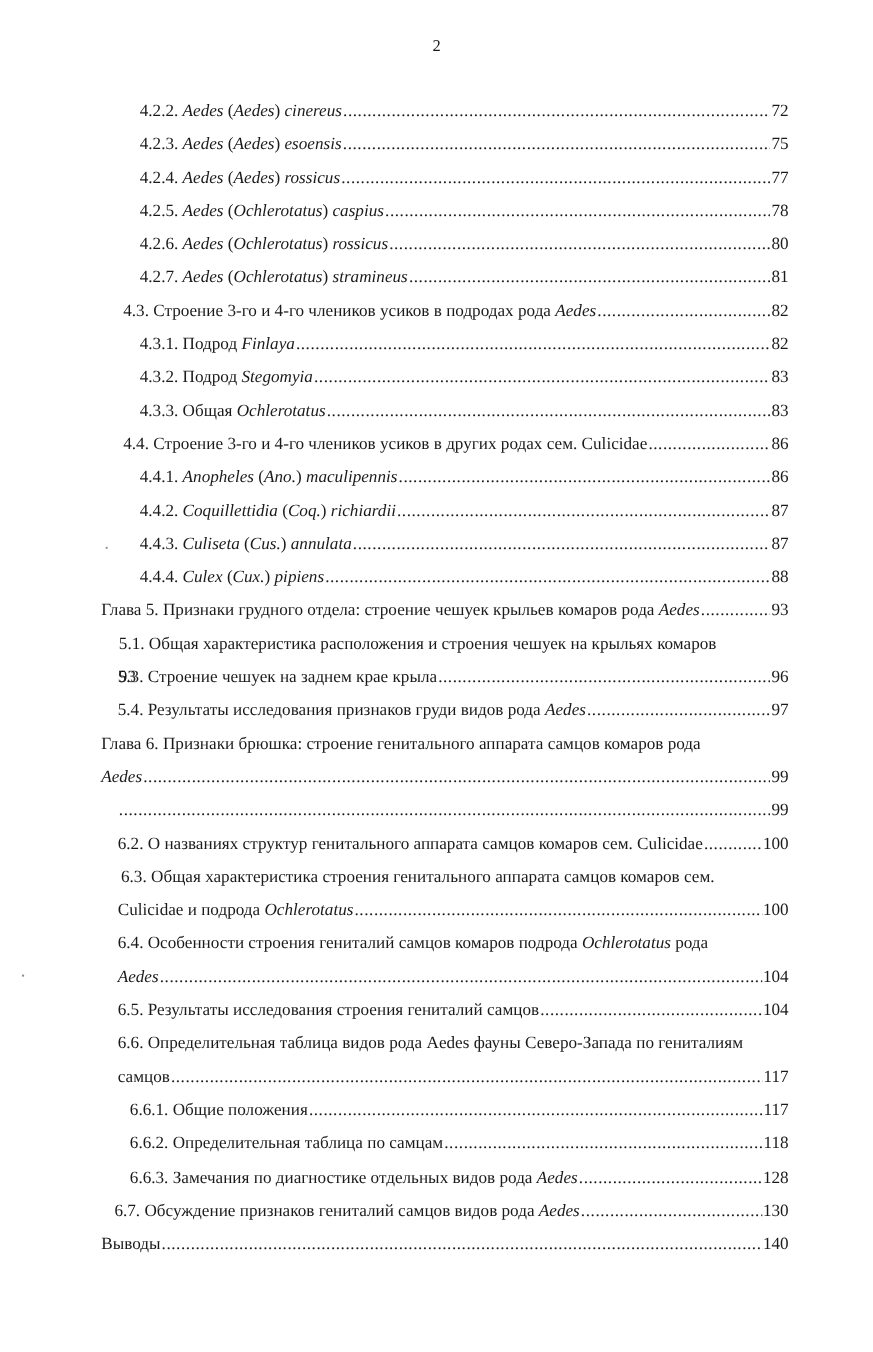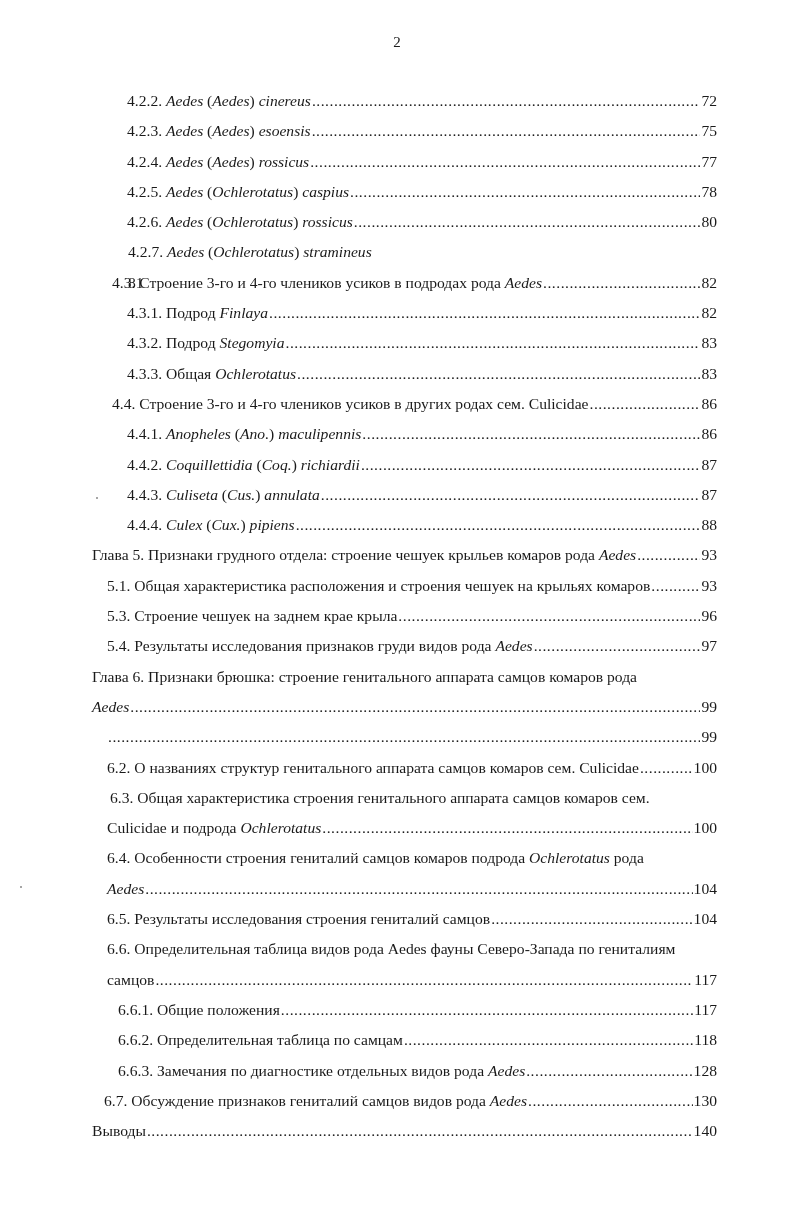--- a/index.html
+++ b/index.html
@@ -69,21 +69,21 @@
       </div>
     </div>
     <div class="entry">
       <div class="line" style="margin-left: 127px; width: 590px;">
         <span class="text"><span>4.2.6. </span><i>Aedes</i><span> (</span><i>Ochlerotatus</i><span>) </span><i>rossicus</i></span>
         <span class="dots"></span>
         <span class="pg">80</span>
       </div>
     </div>
     <div class="entry">
-      <div class="line" style="margin-left: 127px; width: 590px; flex-direction: column;">
+      <div class="line" style="margin-left: 127px; width: 590px;">
         <span class="text"><span>4.2.7. </span><i>Aedes</i><span> (</span><i>Ochlerotatus</i><span>) </span><i>stramineus</i><span> </span></span>
         <span class="dots"></span>
         <span class="pg">81</span>
       </div>
     </div>
     <div class="entry">
       <div class="line" style="margin-left: 112px; width: 605px;">
         <span class="text"><span>4.3. Строение 3-го и 4-го члеников усиков в подродах рода </span><i>Aedes</i></span>
         <span class="dots"></span>
         <span class="pg">82</span>
@@ -146,21 +146,21 @@
       </div>
     </div>
     <div class="entry">
       <div class="line" style="margin-left: 92px; width: 625px;">
         <span class="text"><span>Глава 5. Признаки грудного отдела: строение чешуек крыльев комаров рода </span><i>Aedes</i></span>
         <span class="dots"></span>
         <span class="pg">93</span>
       </div>
     </div>
     <div class="entry">
-      <div class="line" style="margin-left: 107px; width: 610px;">
+      <div class="line" style="margin-left: 107px; width: 610px; flex-direction: column;">
         <span class="text"><span>5.1. Общая характеристика расположения и строения чешуек на крыльях комаров</span></span>
         <span class="dots"></span>
         <span class="pg">93</span>
       </div>
     </div>
     <div class="entry">
       <div class="line" style="margin-left: 107px; width: 610px;">
         <span class="text"><span>5.3. Строение чешуек на заднем крае крыла</span></span>
         <span class="dots"></span>
         <span class="pg">96</span>

